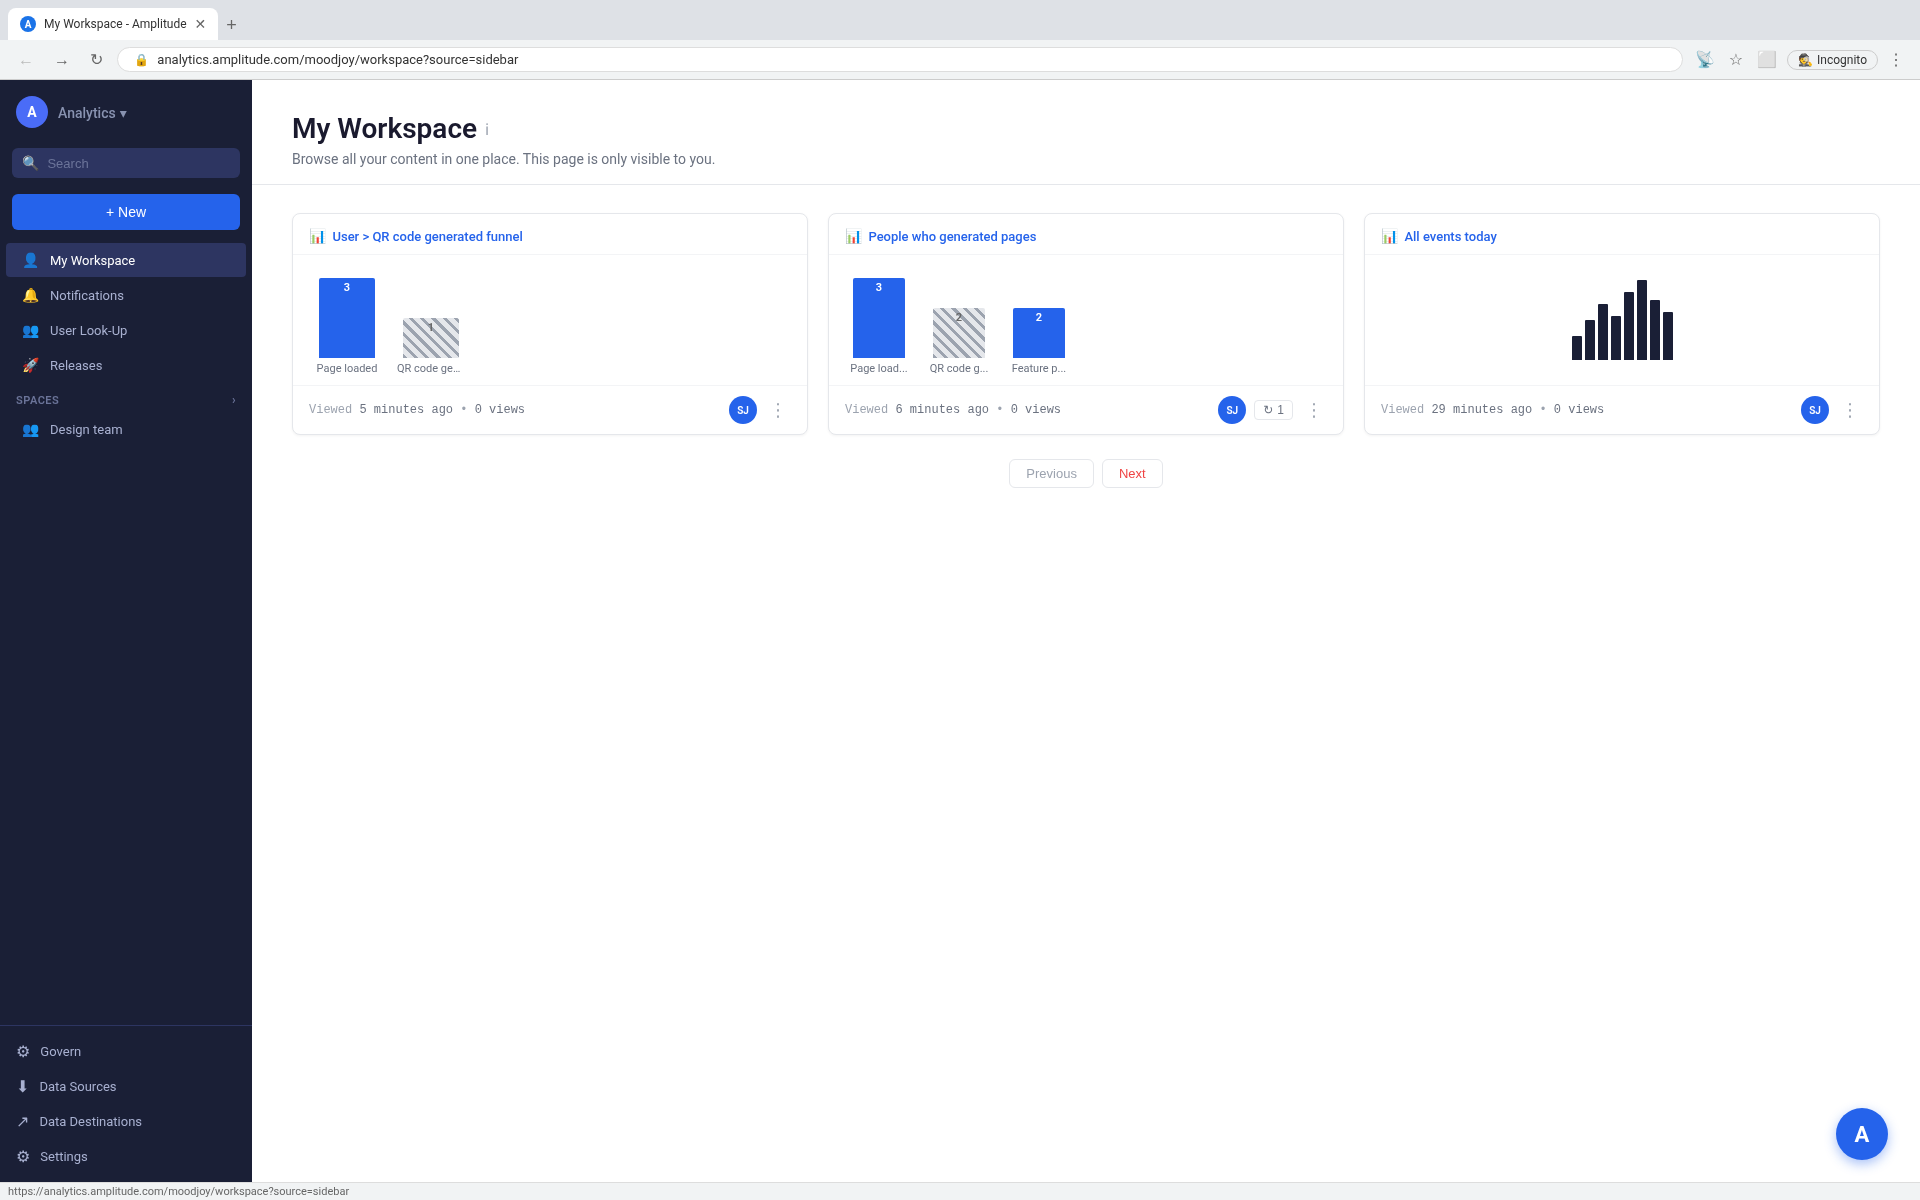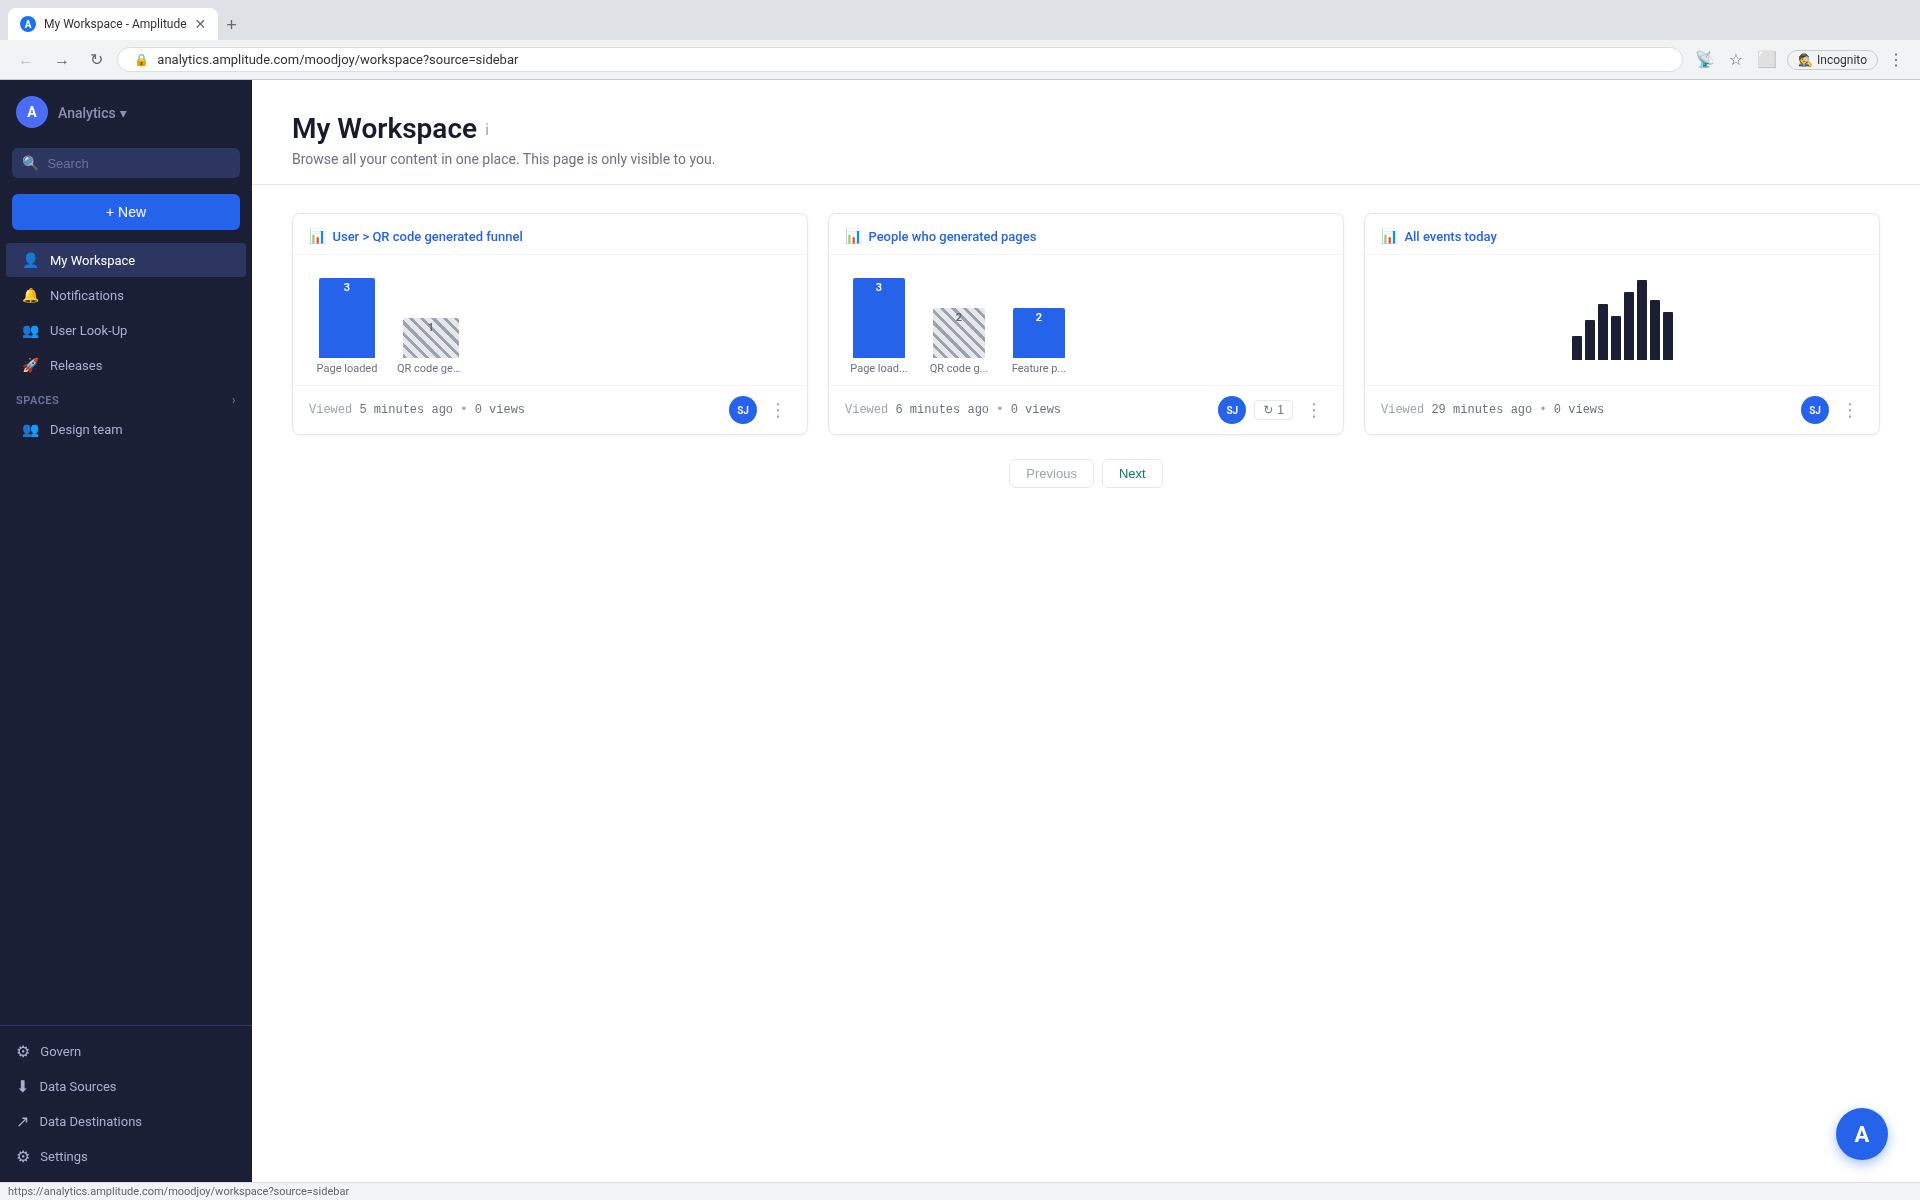--- a/index.html
+++ b/index.html
@@ -77,21 +77,21 @@
     .card-meta .viewed { color: #9ca3af; }
     .card-meta .time { color: #6b7280; }
     .card-meta .dot { color: #9ca3af; }
     .card-actions { display: flex; align-items: center; gap: 8px; }
     .avatar { width: 28px; height: 28px; background: #2563eb; border-radius: 50%; color: white; font-size: 10px; font-weight: 600; display: flex; align-items: center; justify-content: center; flex-shrink: 0; }
     .card-more-btn { color: #9ca3af; cursor: pointer; font-size: 18px; padding: 2px 4px; border-radius: 4px; background: none; border: none; }
     .card-share-btn { display: flex; align-items: center; gap: 4px; color: #6b7280; font-size: 12px; background: none; border: 1px solid #e5e7eb; border-radius: 4px; padding: 2px 8px; cursor: pointer; }
 
     
     .pagination { display: flex; align-items: center; justify-content: center; gap: 8px; margin-top: 8px; }
-    .page-btn { padding: 6px 16px; border: 1px solid #e5e7eb; border-radius: 6px; background: white; font-size: 13px; color: #0f766e; cursor: pointer; }
+    .page-btn { padding: 6px 16px; border: 1px solid #e5e7eb; border-radius: 6px; background: white; font-size: 13px; color: #ef4444; cursor: pointer; }
     .page-btn.disabled { color: #9ca3af; cursor: default; }
 
     
     .fab { position: fixed; bottom: 40px; right: 32px; width: 52px; height: 52px; background: #2563eb; border-radius: 50%; display: flex; align-items: center; justify-content: center; color: white; font-size: 22px; font-weight: bold; box-shadow: 0 4px 12px rgba(37,99,235,0.4); cursor: pointer; z-index: 100; }
 
     
     .browser-status-bar { background: #f1f3f4; border-top: 1px solid #ddd; padding: 2px 8px; font-size: 11px; color: #666; }
   </style>
 </head>
 <body>

